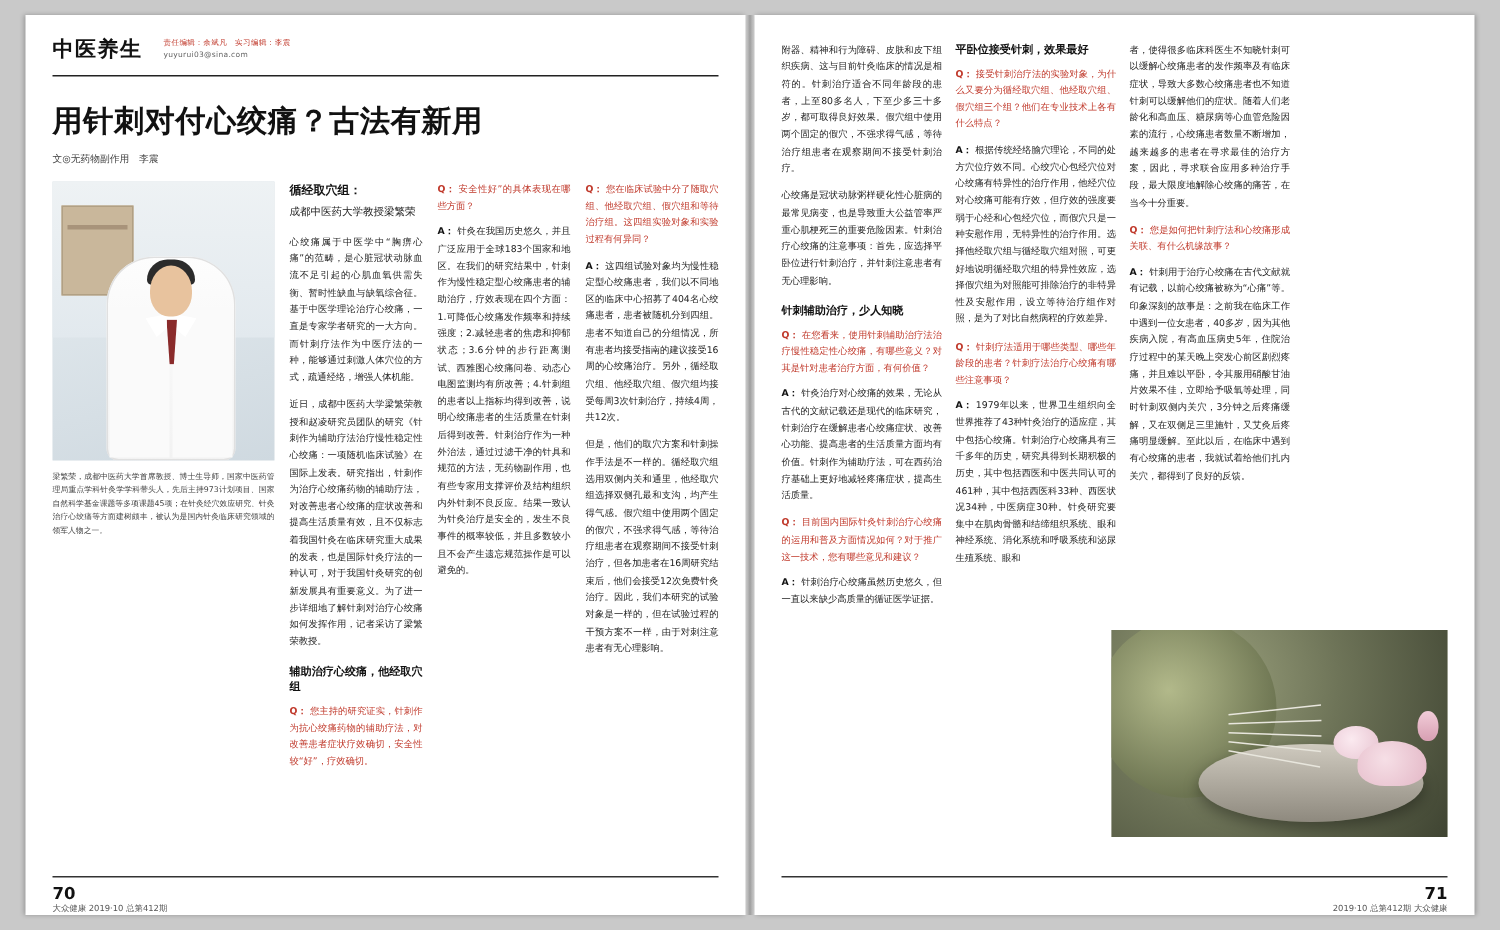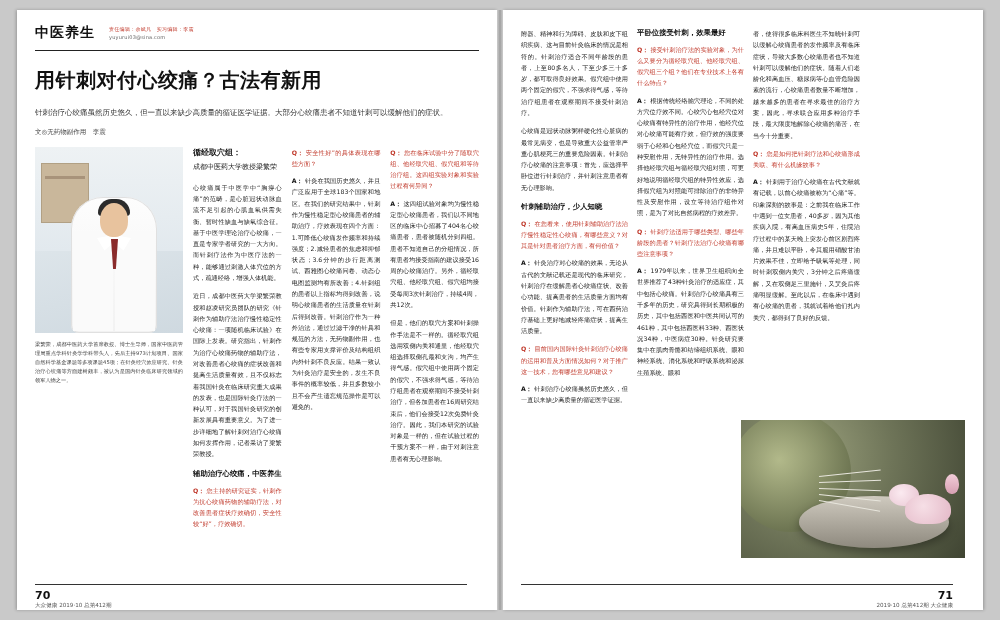--- a/index.html
+++ b/index.html
@@ -133,21 +133,21 @@
     position:absolute;right:46px;bottom:52px;width:30px;height:22px;border-radius:50%;
     background:radial-gradient(circle at 40% 40%,#fbeaf0,#e7c3d0);
   }
   .p2-bud{
     position:absolute;right:6px;bottom:64px;width:14px;height:20px;border-radius:50% 50% 45% 45%;
     background:linear-gradient(180deg,#f2cdd9,#d79fb2);
   }
 
   
   .foot{
-    position:absolute;bottom:0;left:0;right:12px;height:26px;
+    position:absolute;bottom:0;left:0;right:0;height:26px;
   }
   .foot-rule{height:1px;background:#333;margin:0 18px;}
   .foot-inner{
     display:flex;align-items:flex-end;justify-content:space-between;
     padding:4px 18px 0 18px;
   }
   .folio{font-size:11px;font-weight:bold;color:#111;}
   .foot-text{font-size:5.6px;color:#555;padding-bottom:2px;}
   .foot-inner.right{flex-direction:row-reverse;align-items:center;}
 </style>
@@ -161,21 +161,20 @@
     <div class="masthead">
       <div class="mast-title">中医养生</div>
       <div class="mast-meta">
         <div class="l1">责任编辑：余斌凡　实习编辑：李震</div>
         <div class="l2">yuyurui03@sina.com</div>
       </div>
     </div>
     <div class="mast-rule"></div>
 
     <div class="headline">用针刺对付心绞痛？古法有新用</div>
-    <div class="standfirst">针刺治疗心绞痛虽然历史悠久，但一直以来缺少高质量的循证医学证据。大部分心绞痛患者不知道针刺可以缓解他们的症状。</div>
     <div class="byline">文◎无药物副作用　李震</div>
 
     <div class="left-body">
 
       <div class="col">
         <div class="photo-box">
           <div class="doctor-photo">
             <div class="photo-bg"></div>
             <div class="photo-wall"></div>
             <div class="photo-shelf"></div>
@@ -191,21 +190,21 @@
           <div class="photo-caption">梁繁荣，成都中医药大学首席教授、博士生导师，国家中医药管理局重点学科针灸学学科带头人，先后主持973计划项目、国家自然科学基金课题等多项课题45项；在针灸经穴效应研究、针灸治疗心绞痛等方面建树颇丰，被认为是国内针灸临床研究领域的领军人物之一。</div>
         </div>
       </div>
 
       <div class="col">
         <div class="interview-head">循经取穴组：</div>
         <div class="interview-sub">成都中医药大学教授梁繁荣</div>
 
         <p class="body">心绞痛属于中医学中“胸痹心痛”的范畴，是心脏冠状动脉血流不足引起的心肌血氧供需失衡、暂时性缺血与缺氧综合征。基于中医学理论治疗心绞痛，一直是专家学者研究的一大方向。而针刺疗法作为中医疗法的一种，能够通过刺激人体穴位的方式，疏通经络，增强人体机能。</p>
         <p class="body">近日，成都中医药大学梁繁荣教授和赵凌研究员团队的研究《针刺作为辅助疗法治疗慢性稳定性心绞痛：一项随机临床试验》在国际上发表。研究指出，针刺作为治疗心绞痛药物的辅助疗法，对改善患者心绞痛的症状改善和提高生活质量有效，且不仅标志着我国针灸在临床研究重大成果的发表，也是国际针灸疗法的一种认可，对于我国针灸研究的创新发展具有重要意义。为了进一步详细地了解针刺对治疗心绞痛如何发挥作用，记者采访了梁繁荣教授。</p>
-        <div class="sect-title">辅助治疗心绞痛，中医养生</div>
+        <div class="sect-title">辅助治疗心绞痛，他经取穴组</div>
         <p class="qa-q"><span class="qmark">Q：</span><span>您主持的研究证实，针刺作为抗心绞痛药物的辅助疗法，对改善患者症状疗效确切，安全性较“好”，疗效确切。</span></p>
       </div>
 
       <div class="col">
         <p class="qa-q"><span class="qmark">Q：</span><span>安全性好”的具体表现在哪些方面？</span></p>
         <p class="qa-a"><span class="amark">A：</span><span>针灸在我国历史悠久，并且广泛应用于全球183个国家和地区。在我们的研究结果中，针刺作为慢性稳定型心绞痛患者的辅助治疗，疗效表现在四个方面：1.可降低心绞痛发作频率和持续强度；2.减轻患者的焦虑和抑郁状态；3.6分钟的步行距离测试、西雅图心绞痛问卷、动态心电图监测均有所改善；4.针刺组的患者以上指标均得到改善，说明心绞痛患者的生活质量在针刺后得到改善。针刺治疗作为一种外治法，通过过滤干净的针具和规范的方法，无药物副作用，也有些专家用支撑评价及结构组织内外针刺不良反应。结果一致认为针灸治疗是安全的，发生不良事件的概率较低，并且多数较小且不会产生遗忘规范操作是可以避免的。</span></p>
       </div>
 
       <div class="col">
         <p class="qa-q"><span class="qmark">Q：</span><span>您在临床试验中分了随取穴组、他经取穴组、假穴组和等待治疗组。这四组实验对象和实验过程有何异同？</span></p>

